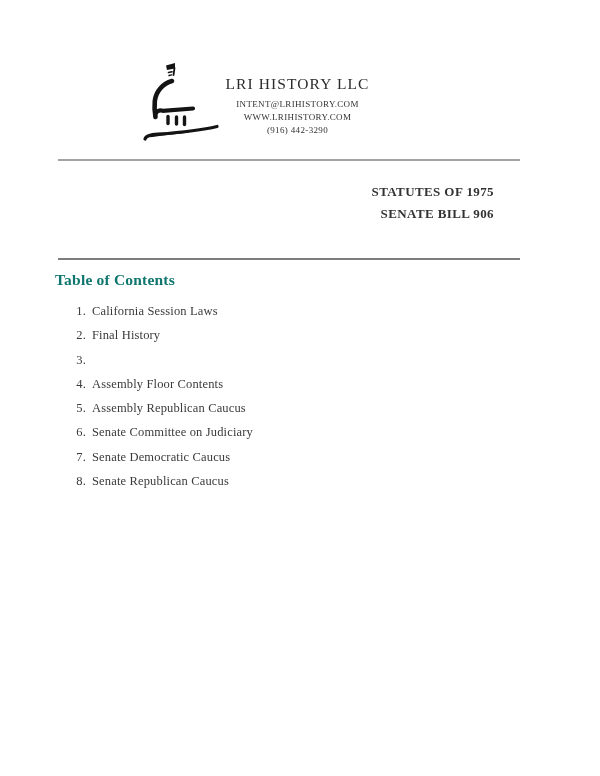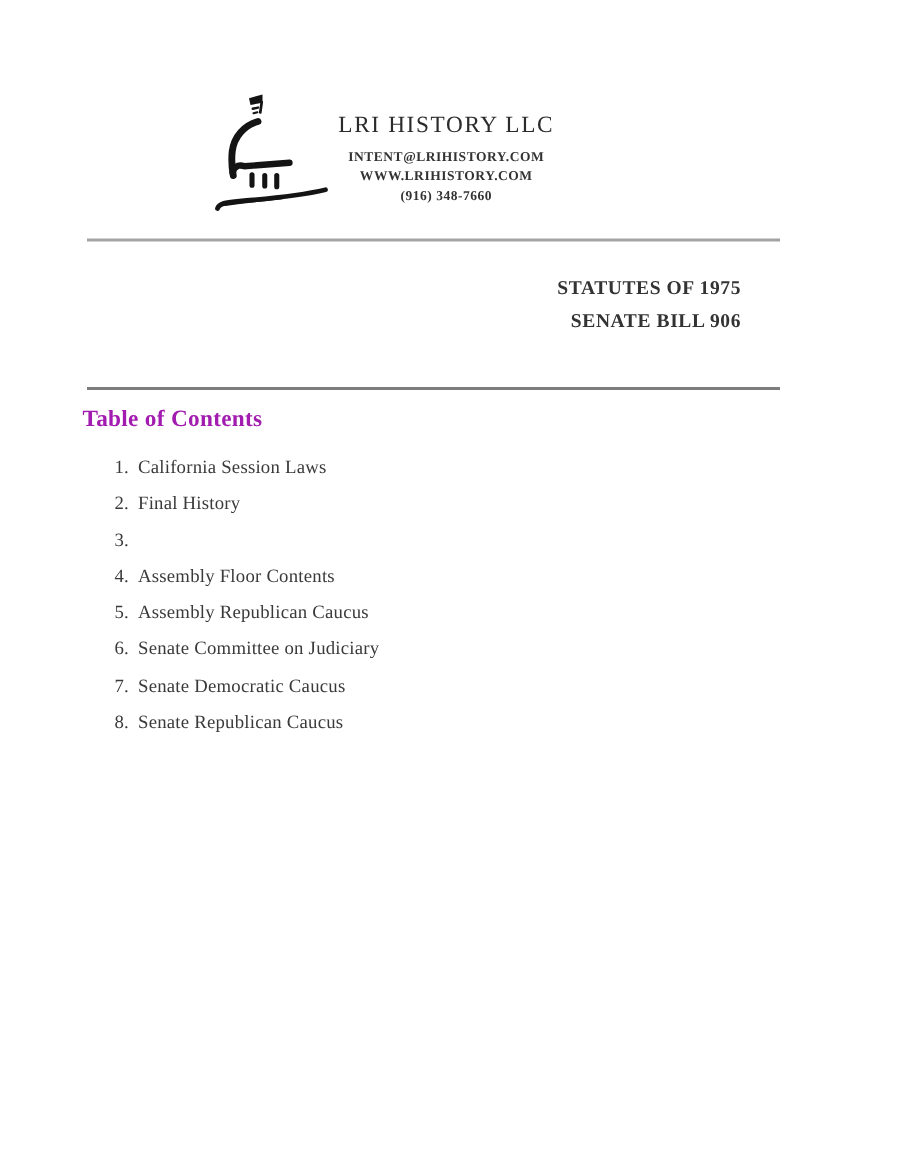--- a/index.html
+++ b/index.html
@@ -35,21 +35,20 @@
     color: #2b2b2b;
     white-space: nowrap;
   }
   .contact-lines { margin-top: 5px; }
   .contact-line {
     font-size: 9px;
     line-height: 13px;
     letter-spacing: 0.35px;
     color: #333333;
     white-space: nowrap;
-    font-weight: bold;
   }
 
   
   .rule {
     position: absolute;
     left: 58px;
     width: 462px;
   }
   .rule-top    { top: 159px; height: 2px;   background: #a3a3a3; }
   .rule-bottom { top: 258px; height: 1.5px; background: #7d7d7d; }
@@ -70,21 +69,21 @@
   }
 
   
   .toc-heading {
     position: absolute;
     left: 55px; top: 270px;
     font-size: 15.5px;
     font-weight: bold;
     line-height: 19px;
     letter-spacing: 0.2px;
-    color: #a21caf;
+    color: #0f766e;
   }
   .toc-list {
     position: absolute;
     left: 70px; top: 304px;
     list-style: none;
   }
   .toc-item {
     display: flex;
     font-size: 12.5px;
     line-height: 14px;
@@ -126,21 +125,21 @@
         <path d="M8,75.5 C20,73.8 34,72.5 46,71" stroke-width="1.6"></path>
       </g>
     </svg>
   </div>
 
   <div class="header-text">
     <div class="company-name">LRI HISTORY LLC</div>
     <div class="contact-lines">
       <div class="contact-line">INTENT@LRIHISTORY.COM</div>
       <div class="contact-line">WWW.LRIHISTORY.COM</div>
-      <div class="contact-line">(916) 348-7660</div>
+      <div class="contact-line">(916) 442-3290</div>
     </div>
   </div>
 
   <div class="rule rule-top"></div>
   <div class="rule rule-bottom"></div>
 
   <div class="case-header">
     <div class="case-line">STATUTES OF 1975</div>
     <div class="case-line">SENATE BILL 906</div>
   </div>

